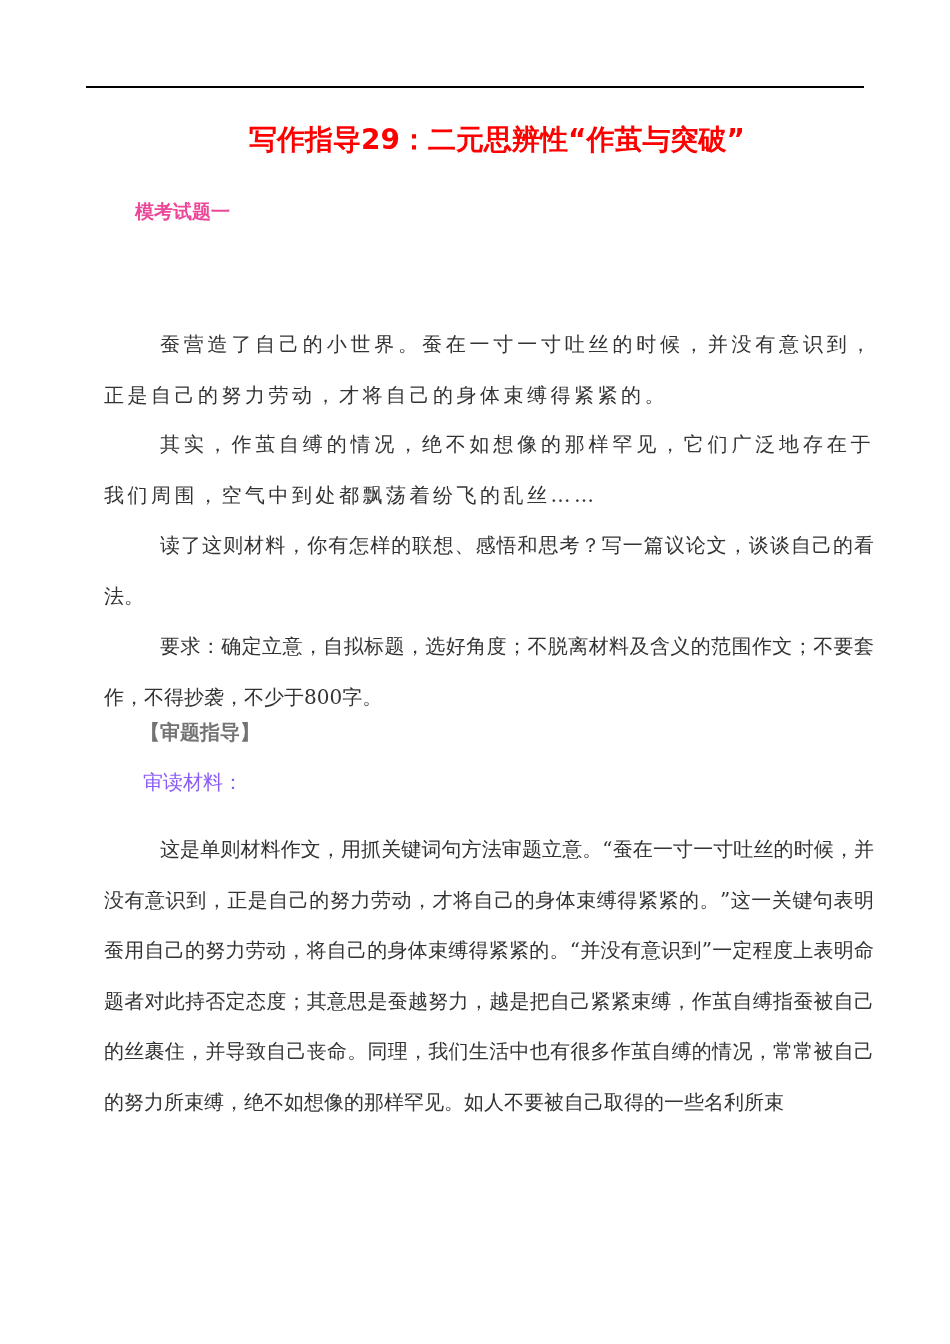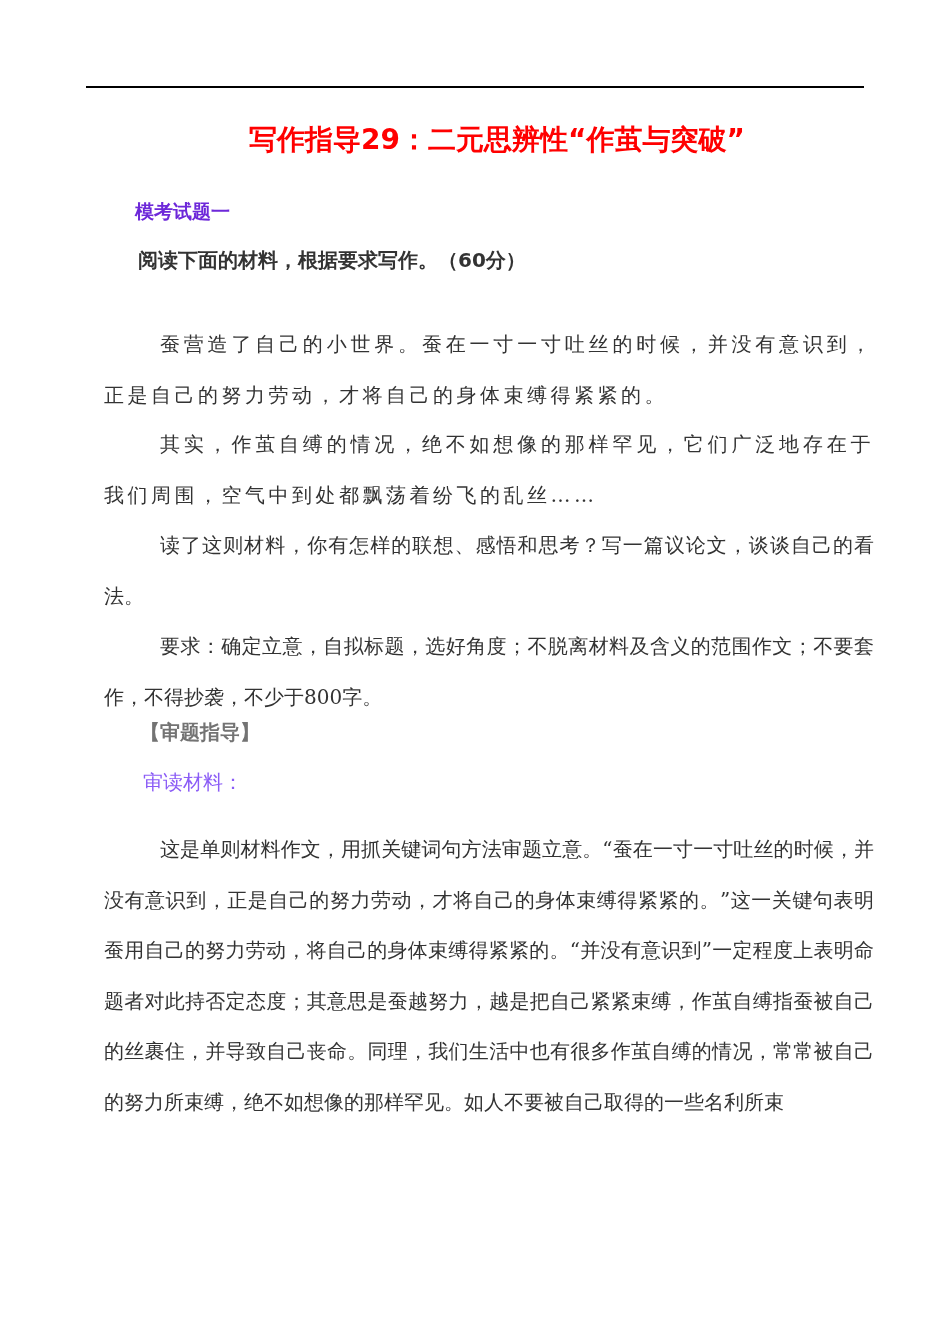--- a/index.html
+++ b/index.html
@@ -43,21 +43,21 @@
       letter-spacing: 0px;
     }
     .section-heading {
       position: absolute;
       left: 135px;
       top: 196px;
       font-family: "DejaVu Sans", "Liberation Sans", sans-serif;
       font-weight: bold;
       font-size: 19px;
       line-height: 30px;
-      color: #6d28d9;
+      color: #ec4899;
     }
     .prompt-line {
       position: absolute;
       left: 138px;
       top: 244px;
       font-family: "DejaVu Sans", "Liberation Sans", sans-serif;
       font-weight: bold;
       font-size: 20px;
       line-height: 32px;
       color: #333333;
@@ -99,21 +99,20 @@
 <body>
 
 <div class="page">
 
   <div class="header-rule"></div>
 
   <div class="doc-title">写作指导29：二元思辨性“作茧与突破”</div>
 
   <div class="section-heading">模考试题一</div>
 
-  <div class="prompt-line">阅读下面的材料，根据要求写作。（60分）</div>
 
   <p class="body-block material" style="top:303px;">蚕营造了自己的小世界。蚕在一寸一寸吐丝的时候，并没有意识到，正是自己的努力劳动，才将自己的身体束缚得紧紧的。</p>
 
   <p class="body-block material" style="top:403px;">其实，作茧自缚的情况，绝不如想像的那样罕见，它们广泛地存在于我们周围，空气中到处都飘荡着纷飞的乱丝……</p>
 
   <p class="body-block" style="top:504px;">读了这则材料，你有怎样的联想、感悟和思考？写一篇议论文，谈谈自己的看法。</p>
 
   <p class="body-block" style="top:605px;">要求：确定立意，自拟标题，选好角度；不脱离材料及含义的范围作文；不要套作，不得抄袭，不少于800字。</p>
 
   <div class="analysis-heading">【审题指导】</div>

